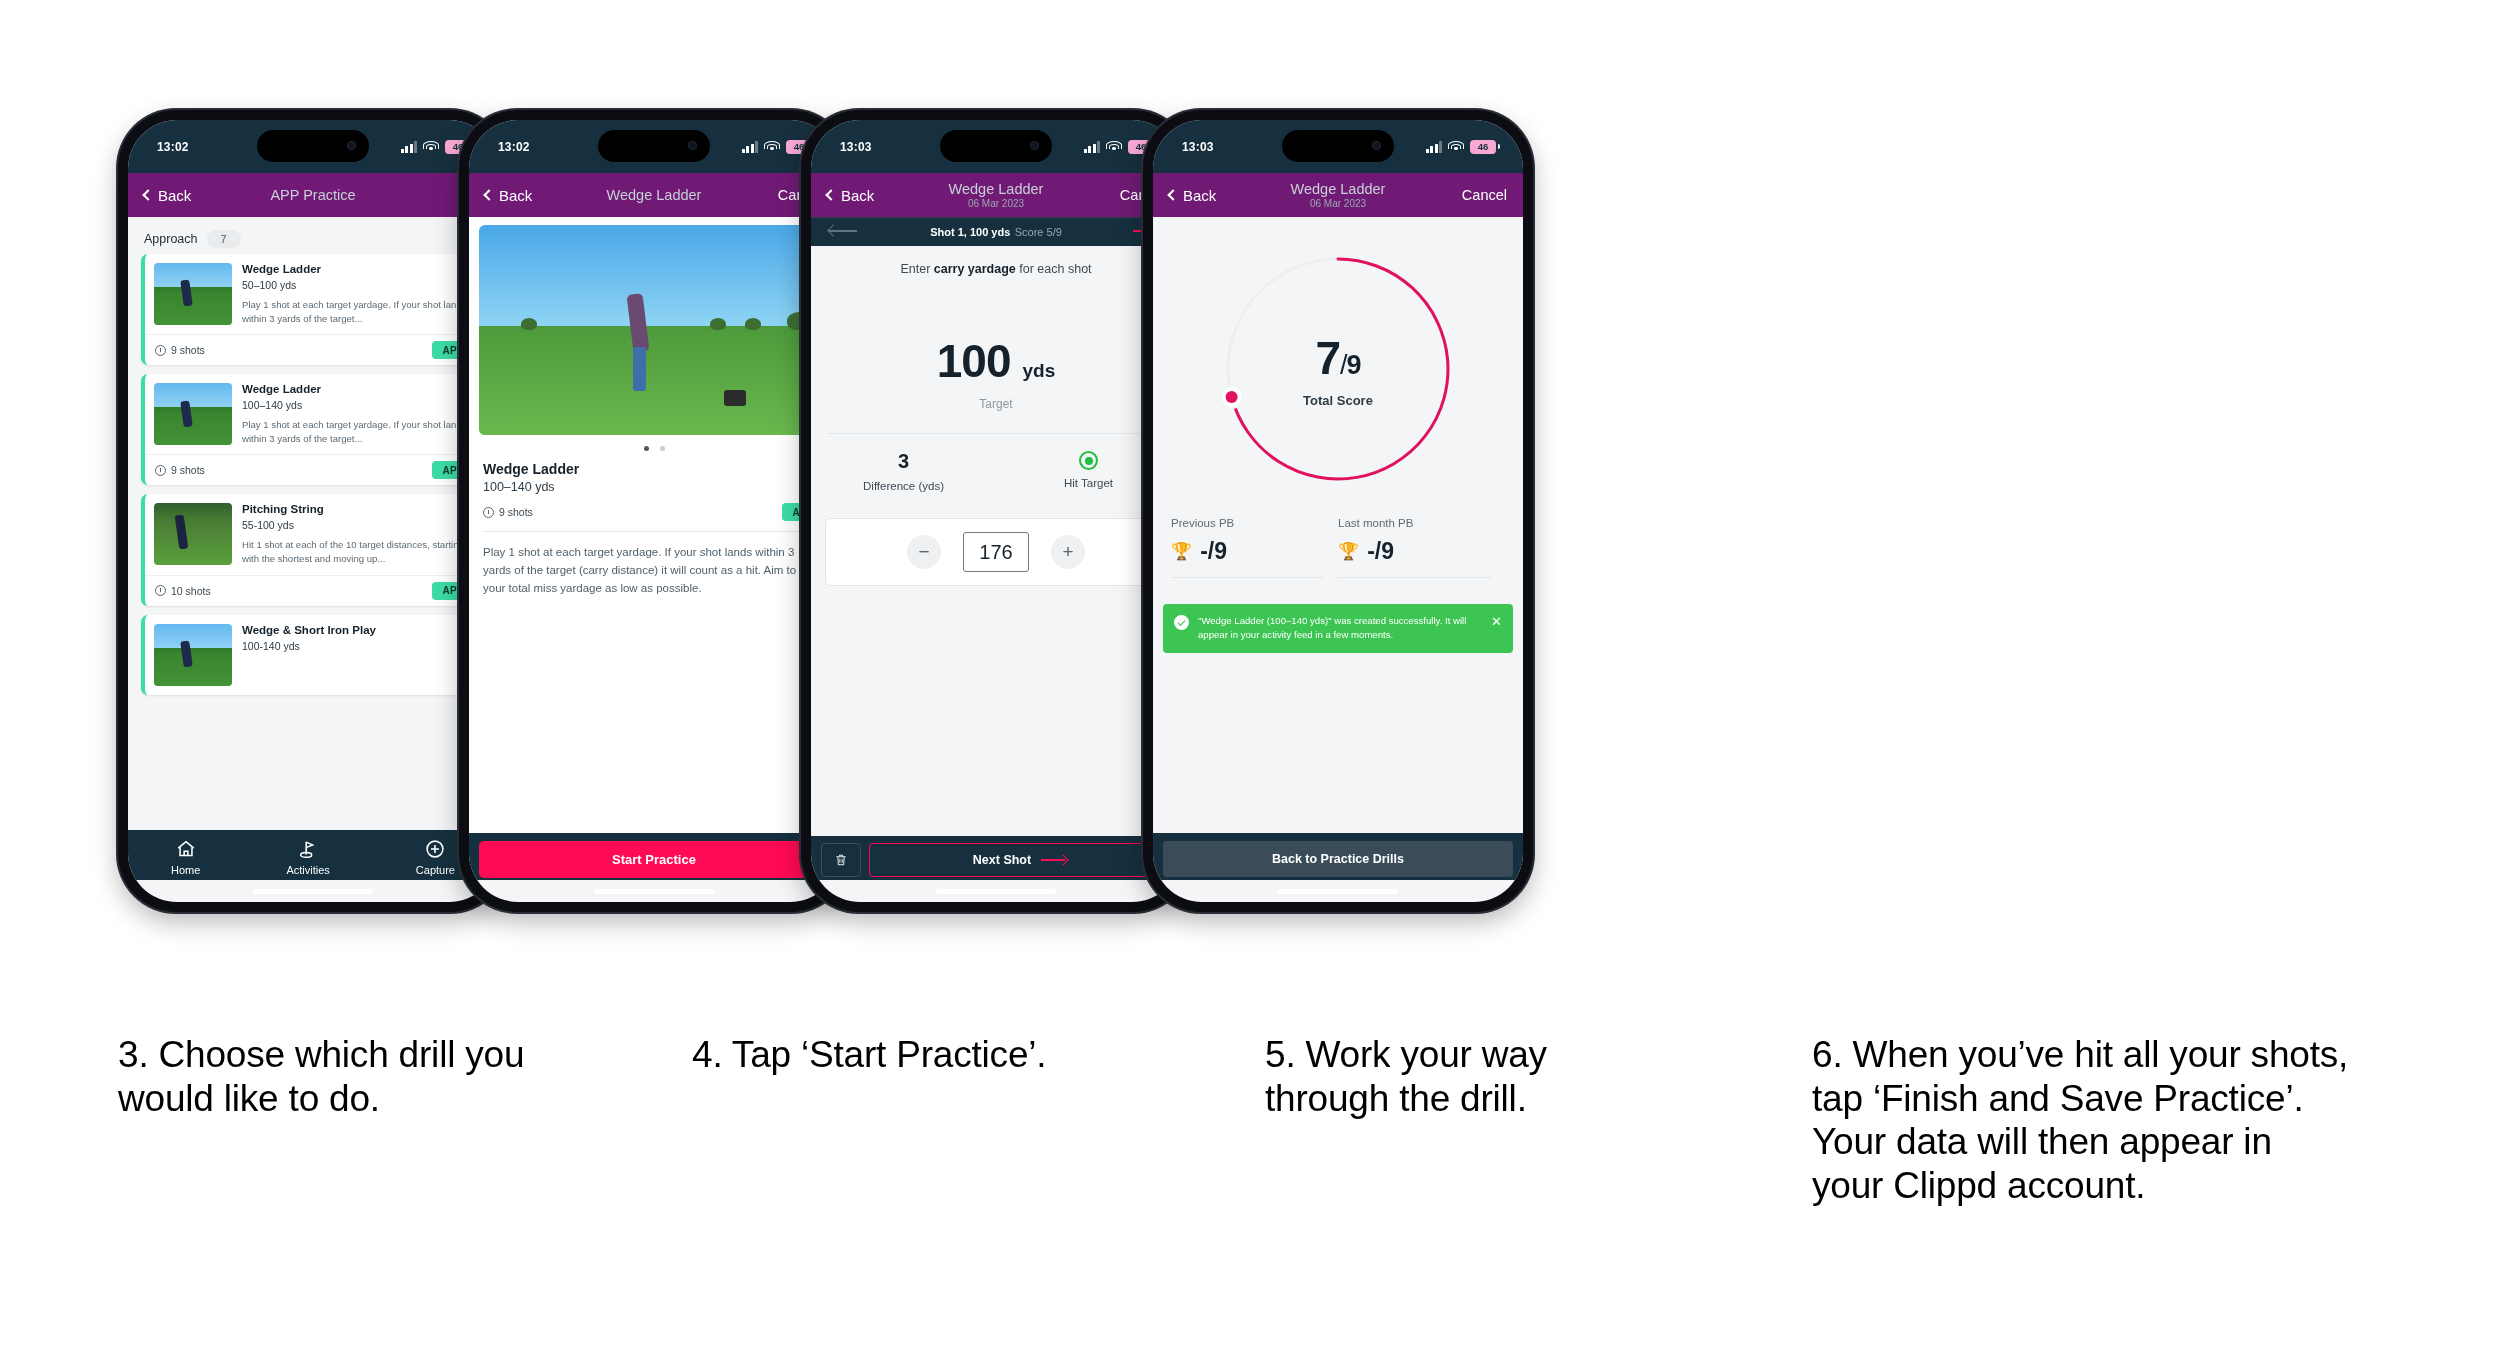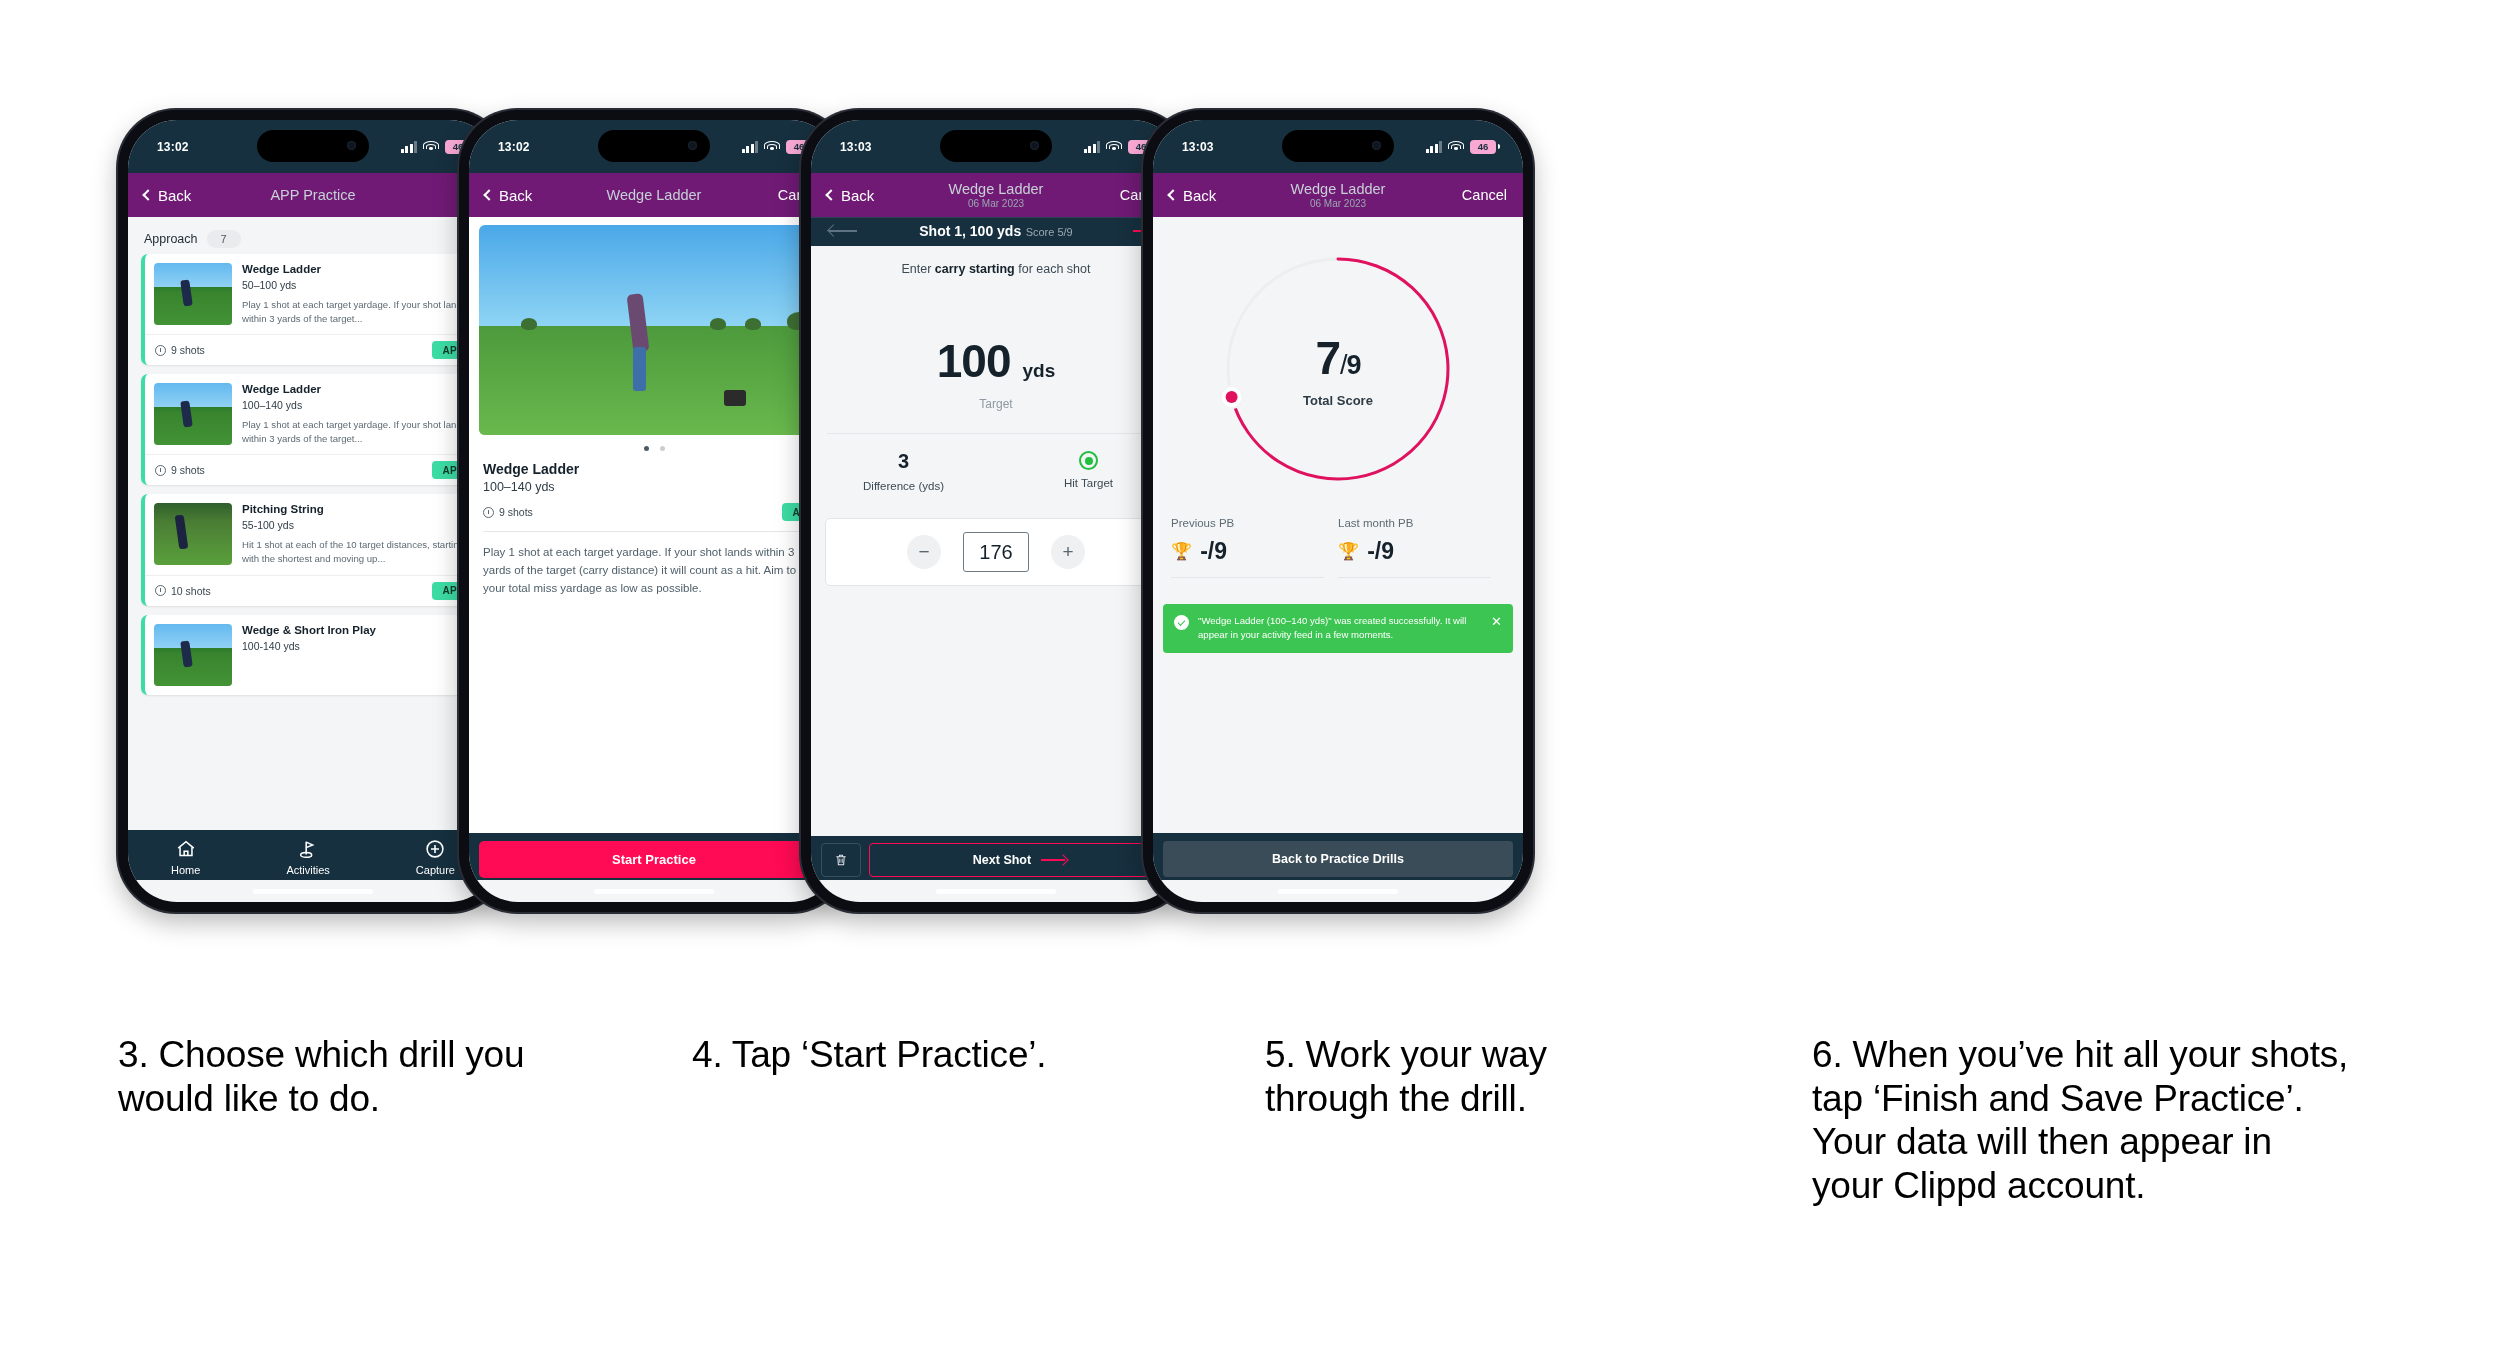--- a/index.html
+++ b/index.html
@@ -153,21 +153,21 @@
   .cta-wrap { flex:none; background:#16303f; padding:8px 10px 2px; }
   .cta { background:#ff0a54; color:#fff; text-align:center; font-size:13px; font-weight:bold;
          border-radius:5px; padding:11px 0; }
 
   
   .shotbar {
     background:#16303f; border-top:1px solid #2a4454; flex:none;
     display:flex; align-items:center; padding:6px 18px 8px; position:relative;
   }
   .shotbar .mid { position:absolute; left:50%; transform:translateX(-50%); text-align:center; }
-  .shotbar .m1 { font-size:14px; font-weight:bold; color:#fff; white-space:nowrap;margin-top:8px; }
+  .shotbar .m1 { font-size:11px; font-weight:bold; color:#fff; white-space:nowrap;margin-top:8px; }
   .shotbar .m2 { font-size:11px; color:#9aa8b2; margin-top:1px; }
   .arrow { width:30px; height:14px; position:relative; }
   .arrow .ln { position:absolute; top:6px; left:0; width:28px; height:1.8px; background:#5e7484; }
   .arrow .hd { position:absolute; top:2.2px; width:9px; height:9px;
                border-top:1.8px solid #5e7484; border-right:1.8px solid #5e7484; }
   .arrow.left .hd { left:0; transform:rotate(-135deg); }
   .arrow.right { margin-left:auto; }
   .arrow.right .ln, .arrow.right .hd { background:#ff0a54; border-color:#ff0a54; }
   .arrow.right .ln { background:#ff0a54; }
   .arrow.right .hd { right:0; background:transparent; transform:rotate(45deg); }
@@ -519,21 +519,21 @@
         <span class="mid">
           <span class="m1">Shot 1, 100 yds</span>
           <span class="m2">Score 5/9</span>
         </span>
         <span class="arrow right">
             <i class="ln"></i>
             <i class="hd"></i>
           </span>
       </div>
       <div class="content">
-        <div class="entry-hint"><span>Enter </span><b>carry starting</b><span> for each shot</span></div>
+        <div class="entry-hint"><span>Enter </span><b>carry yardage</b><span> for each shot</span></div>
         <div class="big-num">
           <span class="n">100</span><span class="u">yds</span>
         </div>
         <div class="big-cap">Target</div>
         <div class="row-sep"></div>
         <div class="stats">
           <div class="stat">
             <div class="v">3</div>
             <div class="l">Difference (yds)</div>
           </div>

